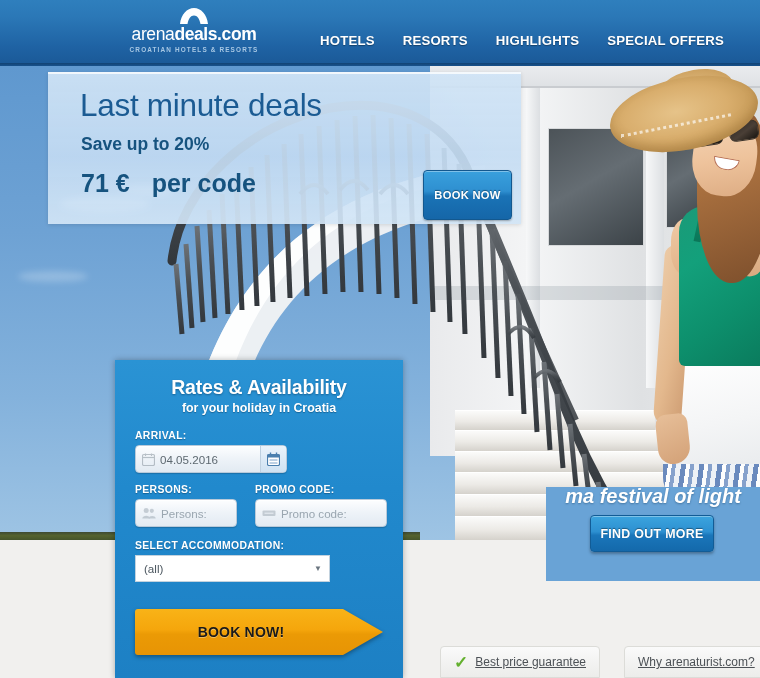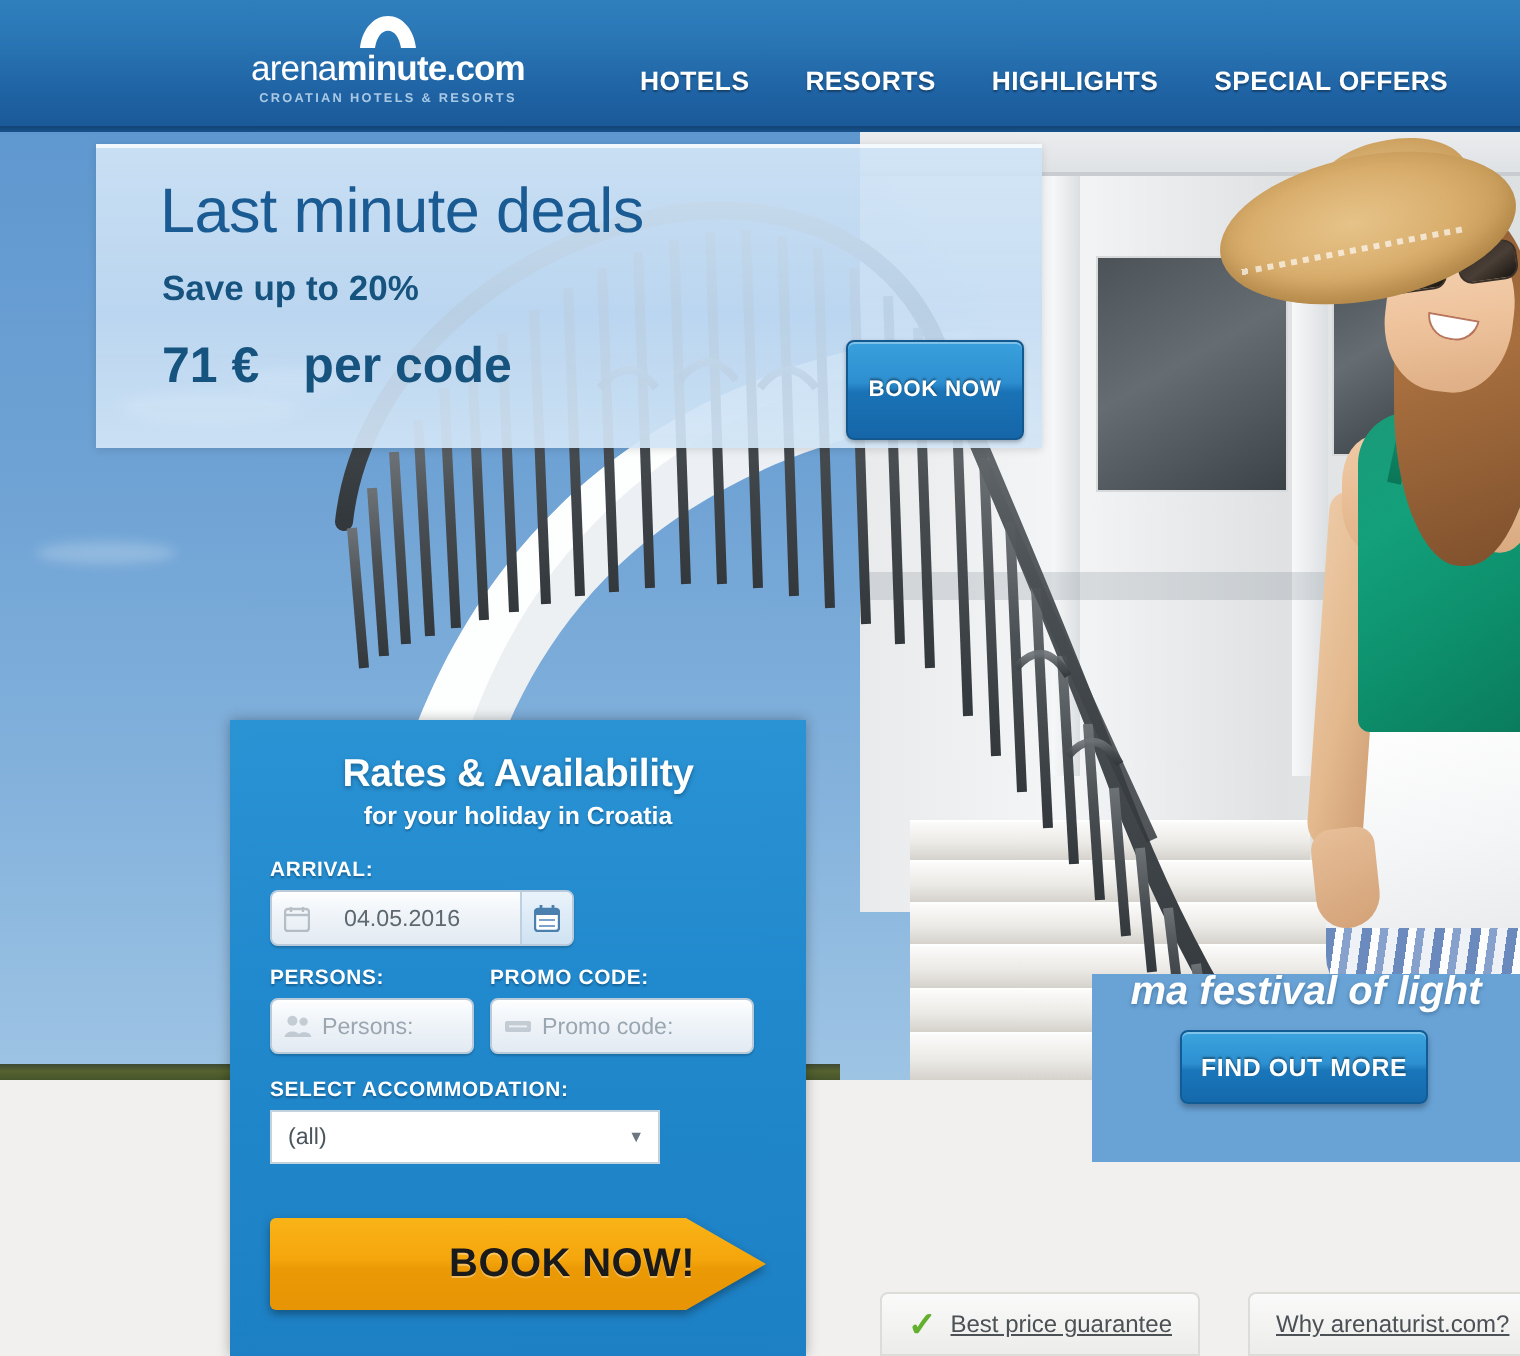--- a/index.html
+++ b/index.html
@@ -393,21 +393,21 @@
   }
   .booking-sub {
     margin-top: 2px;
     text-align: center;
     color: #ffffff;
     font-size: 12.4px;
     font-weight: 700;
     text-shadow: 0 1px 1px rgba(0,40,70,.4);
   }
   .fields { margin-top: 15px; padding: 0 20px; }
-  .f-row { display: flex; gap: 8px; align-items: center; }
+  .f-row { display: flex; gap: 18px; align-items: center; }
   .f-label {
     color: #ffffff;
     font-size: 10.4px;
     font-weight: 700;
     letter-spacing: .35px;
     margin-bottom: 4px;
     text-shadow: 0 1px 1px rgba(0,40,70,.4);
     white-space: nowrap;
   }
   .f-input {
@@ -425,21 +425,21 @@
   }
   .f-input .ph {
     color: #9aa6b0;
     font-size: 11.6px;
     margin-left: 5px;
     white-space: nowrap;
   }
   .f-input .val {
     color: #5d6870;
     font-size: 11.6px;
-    margin-left: 17px;
+    margin-left: 5px;
     white-space: nowrap;
   }
   .ic { flex: 0 0 auto; opacity: .5; display:flex; }
   .cal-btn {
     position: absolute;
     right: 0; top: 0;
     width: 26px; height: 100%;
     background: linear-gradient(to bottom, #eaf3fb, #cfe2f2);
     border-left: 1px solid #bed0e0;
     display: flex; align-items: center; justify-content: center;
@@ -477,25 +477,24 @@
     background: linear-gradient(to bottom, #f9b317 0%, #f5a60c 45%, #eb9a05 55%, #e79405 100%);
     clip-path: polygon(0 0, 208px 0, 248px 23px, 208px 46px, 0 46px);
     border-radius: 3px 0 0 3px;
   }
   .booknow .lbl {
     position: absolute;
     left: 0; top: 0;
     width: 212px; height: 46px;
     display: flex; align-items: center; justify-content: center;
     color: #1a1a1a;
-    font-size: 20px;
+    font-size: 14px;
     font-weight: 700;
     letter-spacing: .2px;
     text-shadow: 0 1px 0 rgba(255,255,255,.35);
-    margin-left: 45px;
   }
 
   
   .rpanel {
     position: absolute;
     left: 546px; top: 487px;
     width: 214px; height: 94px;
     background: #69a3d6;
     z-index: 22;
     overflow: hidden;
@@ -690,21 +689,21 @@
     </div>
   </div>
 
   <div class="header">
     <div class="logo-block">
       <div class="logo-mark">
         <svg width="28" height="16" viewBox="0 0 28 16">
           <path d="M14,0 C21,0 27,6.5 28,16 L20.5,16 C19.6,10.5 17.2,7.4 14,7.4 C10.8,7.4 8.4,10.5 7.5,16 L0,16 C1,6.5 7,0 14,0 Z" fill="#ffffff"></path>
         </svg>
       </div>
-      <div class="logo-word"><span>arena</span><b>minute.com</b></div>
+      <div class="logo-word"><span>arena</span><b>deals.com</b></div>
       <div class="logo-sub">CROATIAN HOTELS &amp; RESORTS</div>
     </div>
 
     <div class="nav">
       <div class="nav-item">HOTELS</div>
       <div class="nav-item">RESORTS</div>
       <div class="nav-item">HIGHLIGHTS</div>
       <div class="nav-item">SPECIAL OFFERS</div>
     </div>
   </div>

